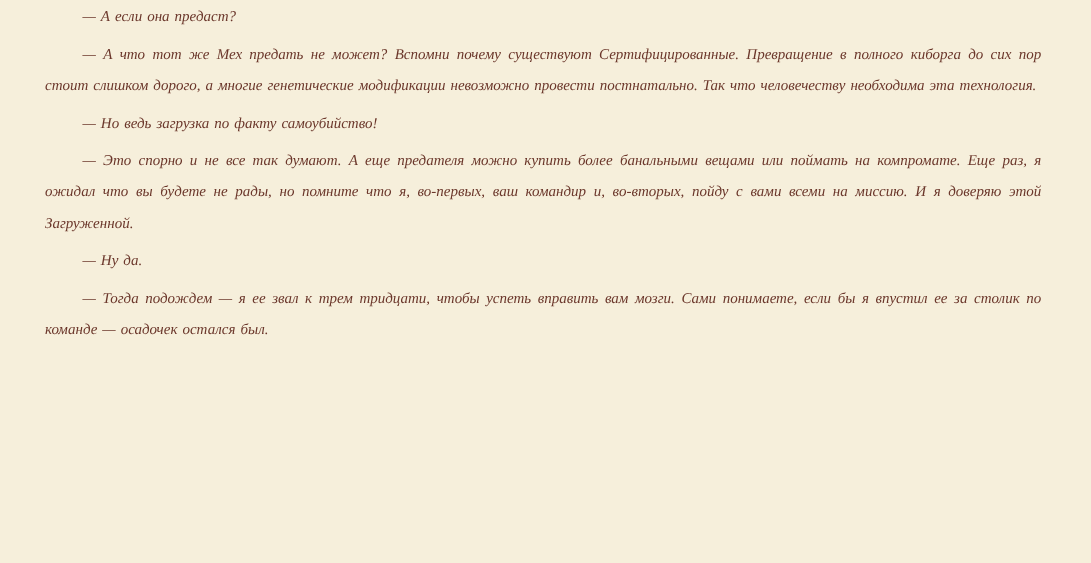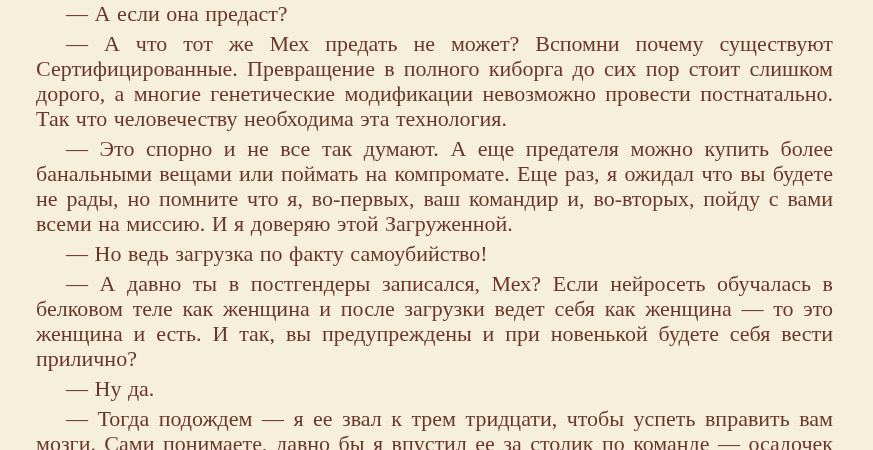--- a/index.html
+++ b/index.html
@@ -16,35 +16,35 @@
   .reader-page {
     box-sizing: border-box;
     width: 873px;
     height: 450px;
     padding: 1px 40px 0 36px;
     overflow: hidden;
   }
   .reader-page p {
     margin: 5px 0 0 0;
     padding: 0;
-    font-size: 22px;
+    font-size: 12px;
     line-height: 25px;
     color: #6b372b;
     text-align: justify;
     text-indent: 30px;
     word-spacing: 1px;
+    font-style: italic;
   }
   .reader-page p:first-child {
     margin-top: 0;
   }
 </style>
 </head>
 <body>
 
 <div class="reader-page" style="background: rgb(246, 239, 219); color: rgb(107, 55, 43);">
   <p>— А если она предаст?</p>
   <p>— А что тот же Мех предать не может? Вспомни почему существуют Сертифицированные. Превращение в полного киборга до сих пор стоит слишком дорого, а многие генетические модификации невозможно провести постнатально. Так что человечеству необходима эта технология.</p>
+  <p>— Но ведь загрузка по факту самоубийство!</p>
   <p>— Это спорно и не все так думают. А еще предателя можно купить более банальными вещами или поймать на компромате. Еще раз, я ожидал что вы будете не рады, но помните что я, во-первых, ваш командир и, во-вторых, пойду с вами всеми на миссию. И я доверяю этой Загруженной.</p>
-  <p>— Но ведь загрузка по факту самоубийство!</p>
-  <p>— А давно ты в постгендеры записался, Мех? Если нейросеть обучалась в белковом теле как женщина и после загрузки ведет себя как женщина — то это женщина и есть. И так, вы предупреждены и при новенькой будете себя вести прилично?</p>
   <p>— Ну да.</p>
-  <p>— Тогда подождем — я ее звал к трем тридцати, чтобы успеть вправить вам мозги. Сами понимаете, давно бы я впустил ее за столик по команде — осадочек остался был.</p>
+  <p>— Тогда подождем — я ее звал к трем тридцати, чтобы успеть вправить вам мозги. Сами понимаете, если бы я впустил ее за столик по команде — осадочек остался был.</p>
 </div>
 
 </body></html>

